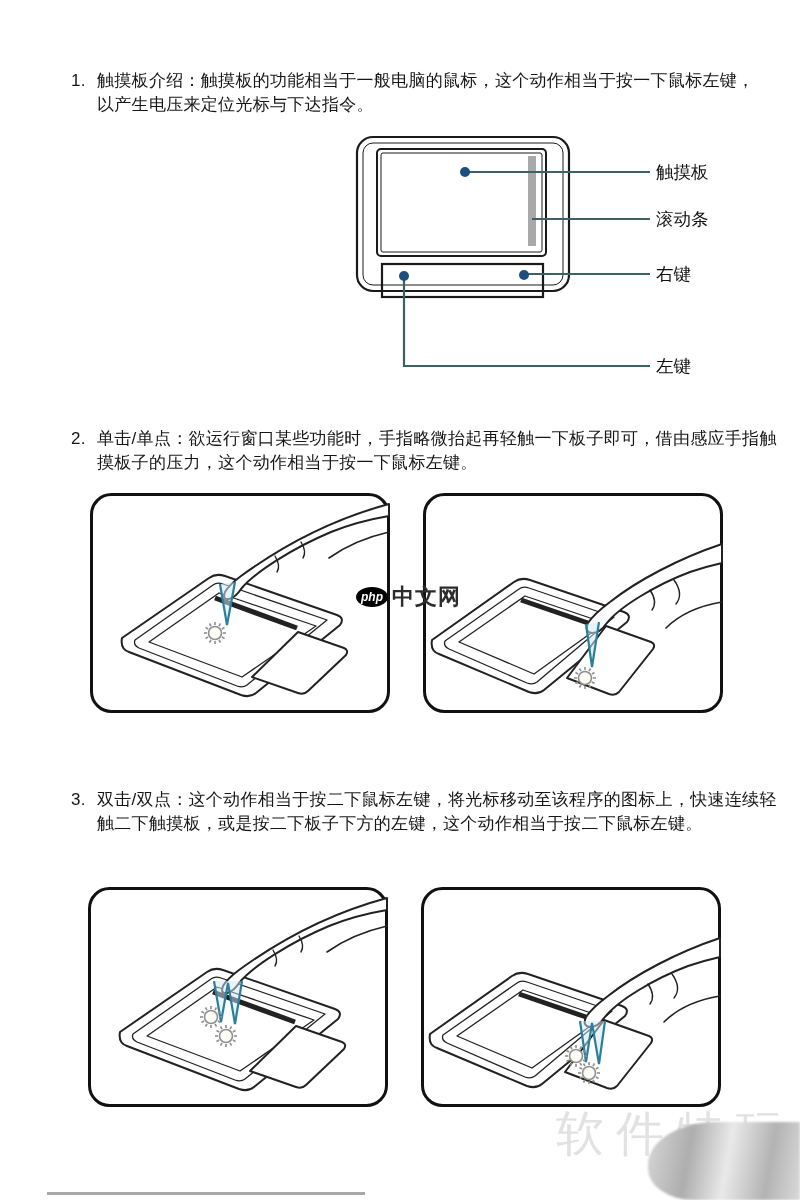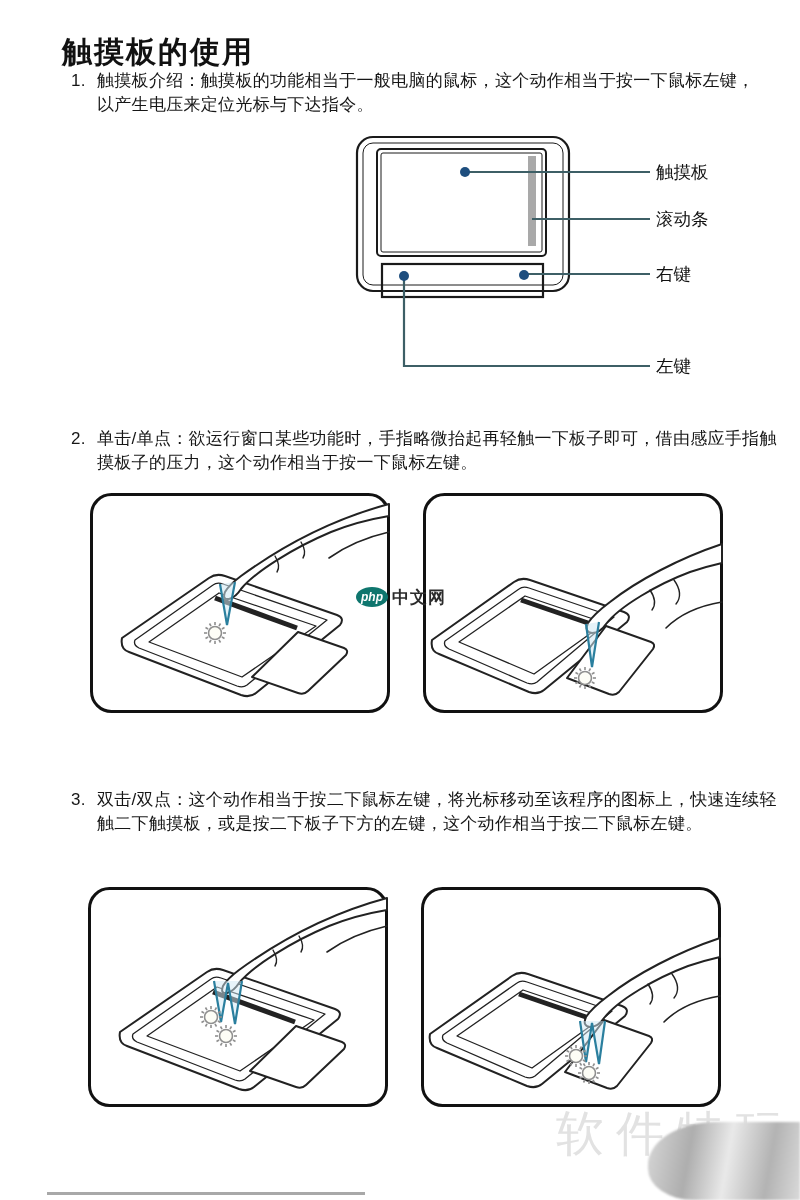--- a/index.html
+++ b/index.html
@@ -39,25 +39,25 @@
   .panel-3{left:87px;top:886px;}
   .panel-4{left:420px;top:886px;}
   svg .ln{stroke:#1a1a1a;fill:none;}
   svg text{font-family:"Liberation Sans","DejaVu Sans",sans-serif;}
   .wm-php{
     position:absolute;left:356px;top:586px;height:22px;
     display:flex;align-items:center;gap:4px;z-index:30;
   }
   .wm-php .oval{
     width:32px;height:20px;border-radius:50%;
-    background:#0f766e;color:#fff;
+    background:#000000;color:#fff;
     font-size:12px;font-weight:700;font-style:italic;
     display:flex;align-items:center;justify-content:center;
   }
-  .wm-php .site{font-size:17px;font-weight:700;color:#2b2b2b;letter-spacing:1px;}
+  .wm-php .site{font-size:22px;font-weight:700;color:#2b2b2b;letter-spacing:1px;}
   .wm-footer{
     position:absolute;left:556px;top:1102px;z-index:5;
     font-size:48px;letter-spacing:12px;color:#e2e2e2;font-weight:400;
     white-space:nowrap;
   }
   .wm-blob{
     position:absolute;left:648px;top:1122px;width:152px;height:78px;z-index:6;
     background:linear-gradient(100deg,#d8d8d8 0%,#aeaeae 28%,#e9e9e9 52%,#b3b3b3 78%,#dadada 100%);
     border-radius:45% 0 0 30% / 55% 0 0 40%;
     filter:blur(1px);
@@ -65,21 +65,20 @@
   .bottom-rule{
     position:absolute;left:47px;top:1192px;width:318px;height:3px;
     background:#a8a8a8;
   }
 </style>
 </head>
 <body>
 
 <div class="page">
 
-  <h1 class="page-title">触摸板的使用</h1>
 
   <div class="num-item item-1">
     <span class="num">1.</span>
     <span class="itxt">触摸板介绍：触摸板的功能相当于一般电脑的鼠标，这个动作相当于按一下鼠标左键，以产生电压来定位光标与下达指令。</span>
   </div>
 
 
   <div class="diagram-wrap">
     <svg width="447" height="250" viewBox="0 0 447 250">
 

